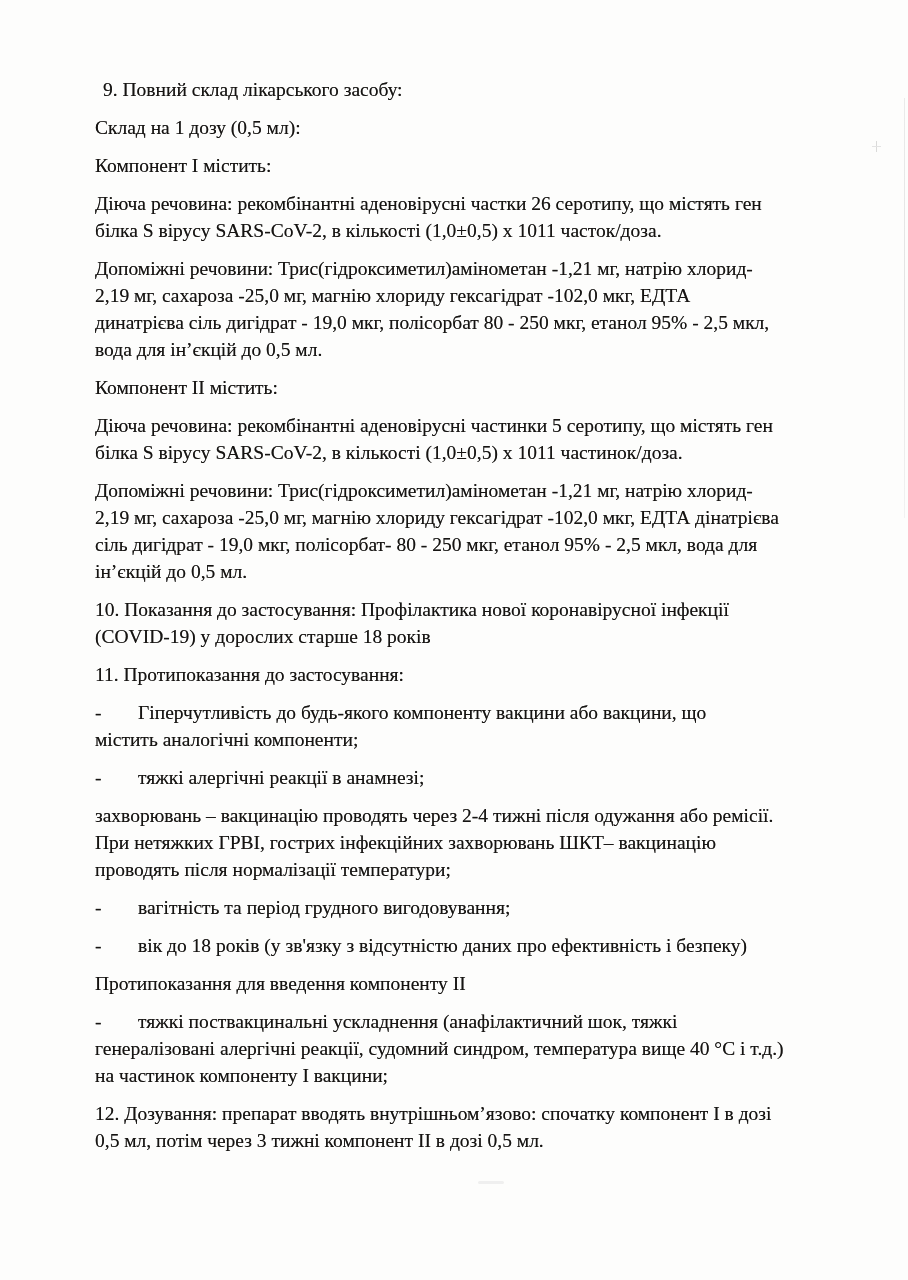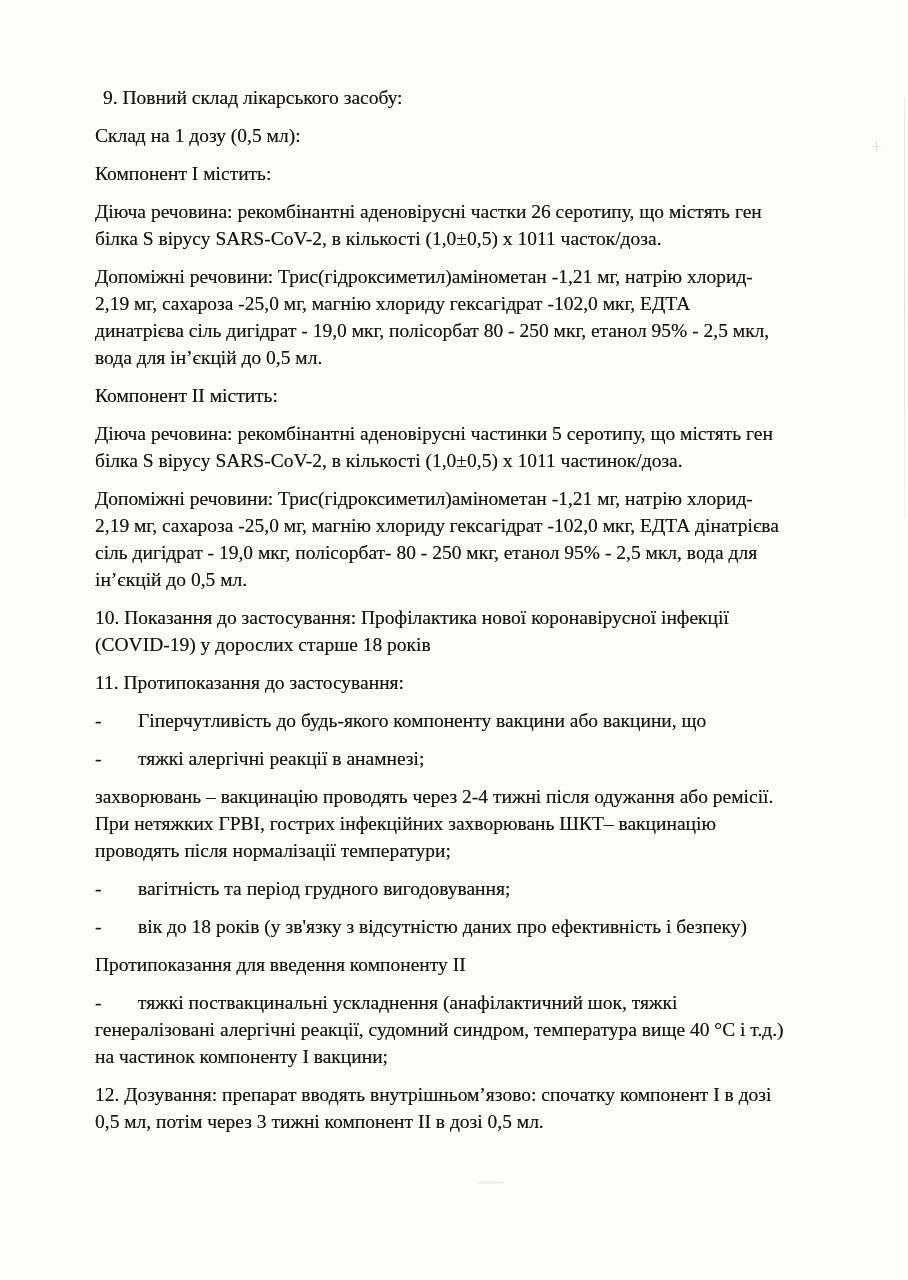--- a/index.html
+++ b/index.html
@@ -8,21 +8,21 @@
     background:#fdfdfc;
     font-family:"Liberation Serif","DejaVu Serif",serif;
     color:#161412;
     overflow:hidden;
   }
   .page{
     position:relative;width:908px;height:1280px;
     background:#fdfdfc;overflow:hidden;
   }
   .textblock{
-    position:absolute;left:95px;top:84px;width:752px;
+    position:absolute;left:95px;top:76px;width:752px;
   }
   .para{margin:0 0 11px 0;}
   .line{
     font-size:19.5px;
     line-height:27px;
     white-space:nowrap;
     text-shadow:0 0 .5px rgba(10,10,10,.55);
   }
   .lead{}
   .bullet{display:inline-block;width:43px;}
@@ -85,20 +85,21 @@
       </div>
       <div class="para">
         <div class="line">10. Показання до застосування: Профілактика нової коронавірусної інфекції</div>
         <div class="line last">(COVID-19) у дорослих старше 18 років</div>
       </div>
       <div class="para">
         <div class="line last">11. Протипоказання до застосування:</div>
       </div>
       <div class="para">
         <div class="line"><span class="bullet">-</span>Гіперчутливість до будь-якого компоненту вакцини або вакцини, що</div>
+        <div class="line last">містить аналогічні компоненти;</div>
       </div>
       <div class="para">
         <div class="line last"><span class="bullet">-</span>тяжкі алергічні реакції в анамнезі;</div>
       </div>
       <div class="para">
         <div class="line">захворювань – вакцинацію проводять через 2-4 тижні після одужання або ремісії.</div>
         <div class="line">При нетяжких ГРВІ, гострих інфекційних захворювань ШКТ– вакцинацію</div>
         <div class="line last">проводять після нормалізації температури;</div>
       </div>
       <div class="para">

